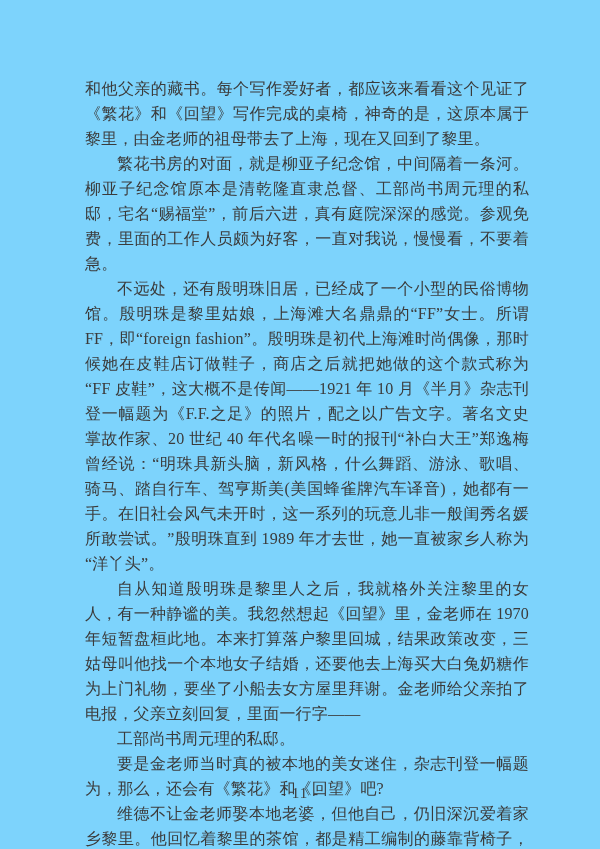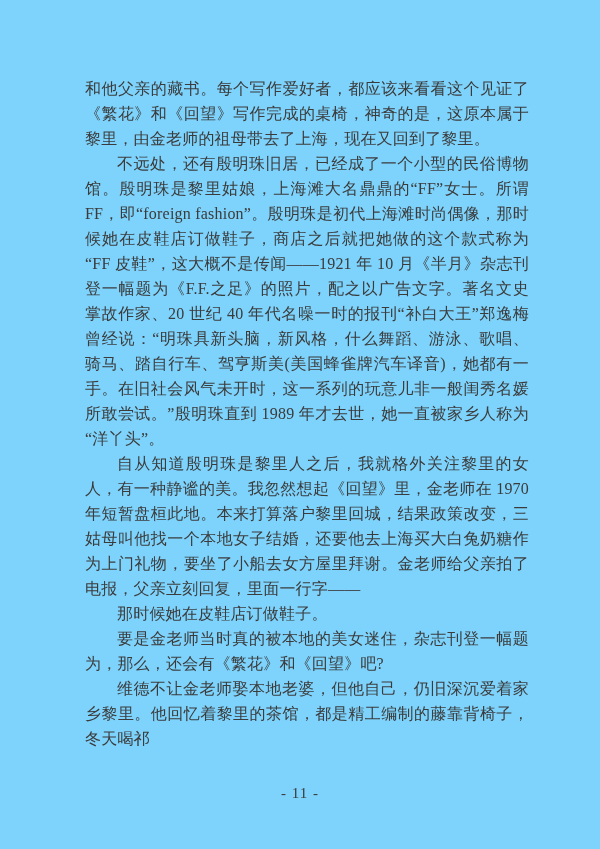--- a/index.html
+++ b/index.html
@@ -46,22 +46,23 @@
     font-size: 15px;
     letter-spacing: 1px;
   }
 </style>
 </head>
 <body>
 
 <div class="page">
   <main class="content">
     <p class="para continuation">和他父亲的藏书。每个写作爱好者，都应该来看看这个见证了《繁花》和《回望》写作完成的桌椅，神奇的是，这原本属于黎里，由金老师的祖母带去了上海，现在又回到了黎里。</p>
+    <p class="para">繁花书房的对面，就是柳亚子纪念馆，中间隔着一条河。柳亚子纪念馆原本是清乾隆直隶总督、工部尚书周元理的私邸，宅名“赐福堂”，前后六进，真有庭院深深的感觉。参观免费，里面的工作人员颇为好客，一直对我说，慢慢看，不要着急。</p>
     <p class="para">不远处，还有殷明珠旧居，已经成了一个小型的民俗博物馆。殷明珠是黎里姑娘，上海滩大名鼎鼎的“FF”女士。所谓 FF，即“foreign fashion”。殷明珠是初代上海滩时尚偶像，那时候她在皮鞋店订做鞋子，商店之后就把她做的这个款式称为“FF 皮鞋”，这大概不是传闻——1921 年 10 月《半月》杂志刊登一幅题为《F.F.之足》的照片，配之以广告文字。著名文史掌故作家、20 世纪 40 年代名噪一时的报刊“补白大王”郑逸梅曾经说：“明珠具新头脑，新风格，什么舞蹈、游泳、歌唱、骑马、踏自行车、驾亨斯美(美国蜂雀牌汽车译音)，她都有一手。在旧社会风气未开时，这一系列的玩意儿非一般闺秀名媛所敢尝试。”殷明珠直到 1989 年才去世，她一直被家乡人称为“洋丫头”。</p>
     <p class="para">自从知道殷明珠是黎里人之后，我就格外关注黎里的女人，有一种静谧的美。我忽然想起《回望》里，金老师在 1970 年短暂盘桓此地。本来打算落户黎里回城，结果政策改变，三姑母叫他找一个本地女子结婚，还要他去上海买大白兔奶糖作为上门礼物，要坐了小船去女方屋里拜谢。金老师给父亲拍了电报，父亲立刻回复，里面一行字——</p>
-    <p class="para">那时候她在皮鞋店订做鞋子。</p>
+    <p class="para">工部尚书周元理的私邸。</p>
     <p class="para">要是金老师当时真的被本地的美女迷住，杂志刊登一幅题为，那么，还会有《繁花》和《回望》吧?</p>
     <p class="para">维德不让金老师娶本地老婆，但他自己，仍旧深沉爱着家乡黎里。他回忆着黎里的茶馆，都是精工编制的藤靠背椅子，冬天喝祁</p>
   </main>
   <footer class="page-footer">
     <span class="page-number">- 11 -</span>
   </footer>
 </div>
 
 </body></html>

